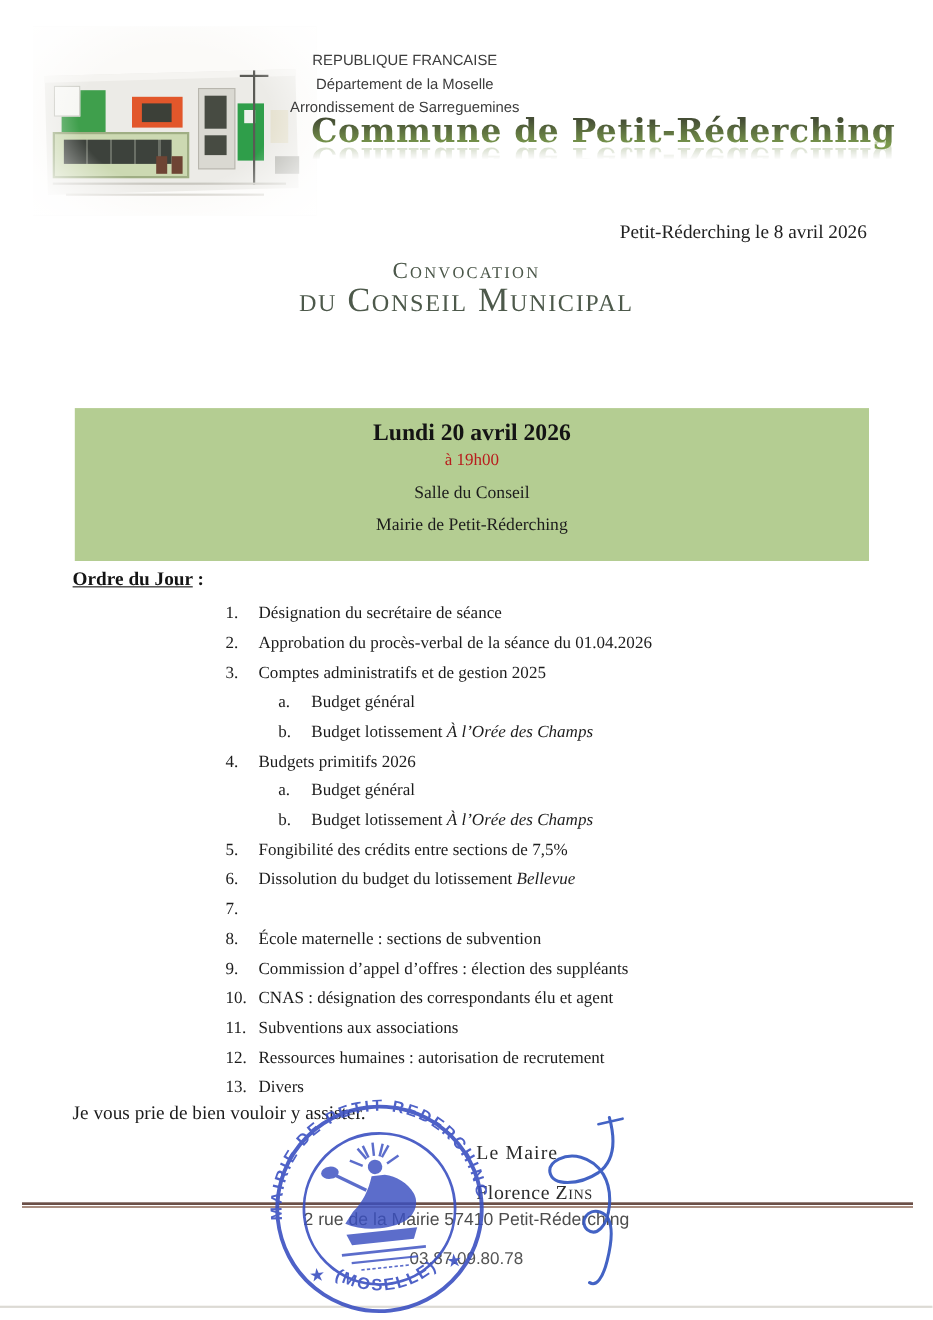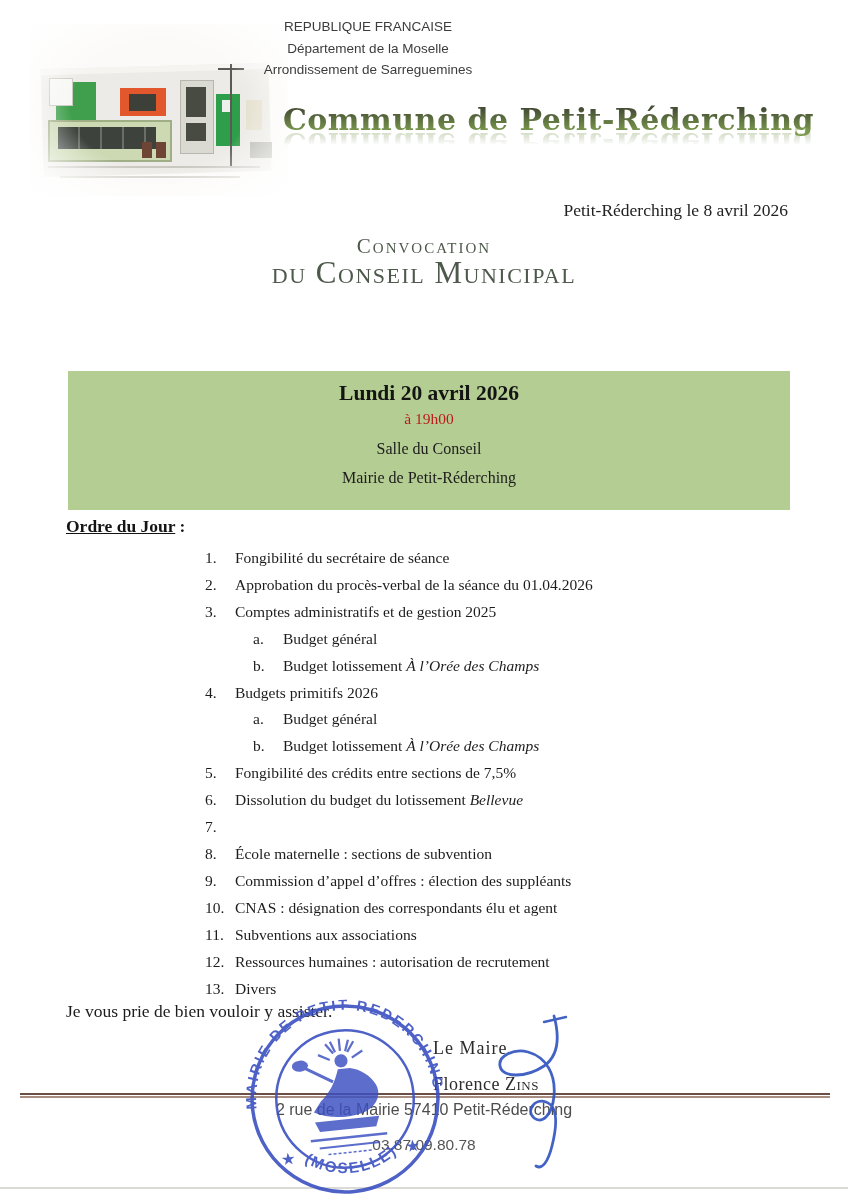--- a/index.html
+++ b/index.html
@@ -31,21 +31,21 @@
     background:repeating-linear-gradient(90deg,#3d423c 0 20px,#6a6f66 20px 22px);}
   .pole{left:200px; top:40px; width:2px; height:104px; background:#5a5a55;}
   .pole-arm{left:188px; top:44px; width:26px; height:2px; background:#5a5a55;}
   .bin-1{left:112px; top:118px; width:10px; height:16px; background:#6e4434;}
   .bin-2{left:126px; top:118px; width:10px; height:16px; background:#6e4434;}
   .fence{left:220px; top:118px; width:22px; height:16px; background:#b9b9b3;}
   .ground-1{left:18px; top:142px; width:212px; height:2px; background:#c9c7c0;}
   .ground-2{left:30px; top:152px; width:180px; height:2px; background:#d4d2cb;}
   .photo::after{content:""; position:absolute; inset:-6px;
     background:radial-gradient(ellipse at 50% 48%, rgba(255,255,255,0) 46%, rgba(255,255,255,.82) 78%, #fff 97%);}
-  .admin-lines{position:absolute; left:238px; top:16px; width:260px; text-align:center;
+  .admin-lines{position:absolute; left:238px; top:44px; width:260px; text-align:center;
     font-family:"Liberation Sans", sans-serif; font-size:13.5px; line-height:21.5px; color:#3c3c3c;}
   .commune{position:absolute; right:34px; top:104px; text-align:right; line-height:1.08;}
   .commune .t{
     font-family:"DejaVu Serif", serif; font-weight:bold; font-size:30px; letter-spacing:.5px;
     background:linear-gradient(to bottom, var(--title-green-dark,#454e35) 15%, var(--title-green-light,#7d9d4e) 90%);
     -webkit-background-clip:text; background-clip:text; color:transparent;
   }
   .commune .r{
     font-family:"DejaVu Serif", serif; font-weight:bold; font-size:30px; letter-spacing:.5px;
     transform:scaleY(-1); margin-top:-9px; opacity:.5;
@@ -149,21 +149,21 @@
     <div class="l1">Salle du Conseil</div>
     <div class="l2">Mairie de Petit-Réderching</div>
   </div>
 
   <div class="ordre"><span class="u">Ordre du Jour</span><span> :</span></div>
 
   <div class="agenda">
 
       <div class="agenda-row">
         <span class="agenda-num">1.</span>
-        <span class="agenda-body"><span>Fongibilité du secrétaire de séance</span></span>
+        <span class="agenda-body"><span>Désignation du secrétaire de séance</span></span>
       </div>
 
       <div class="agenda-row">
         <span class="agenda-num">2.</span>
         <span class="agenda-body"><span>Approbation du procès-verbal de la séance du 01.04.2026</span></span>
       </div>
 
       <div class="agenda-row">
         <span class="agenda-num">3.</span>
         <span class="agenda-body"><span>Comptes administratifs et de gestion 2025</span></span>

